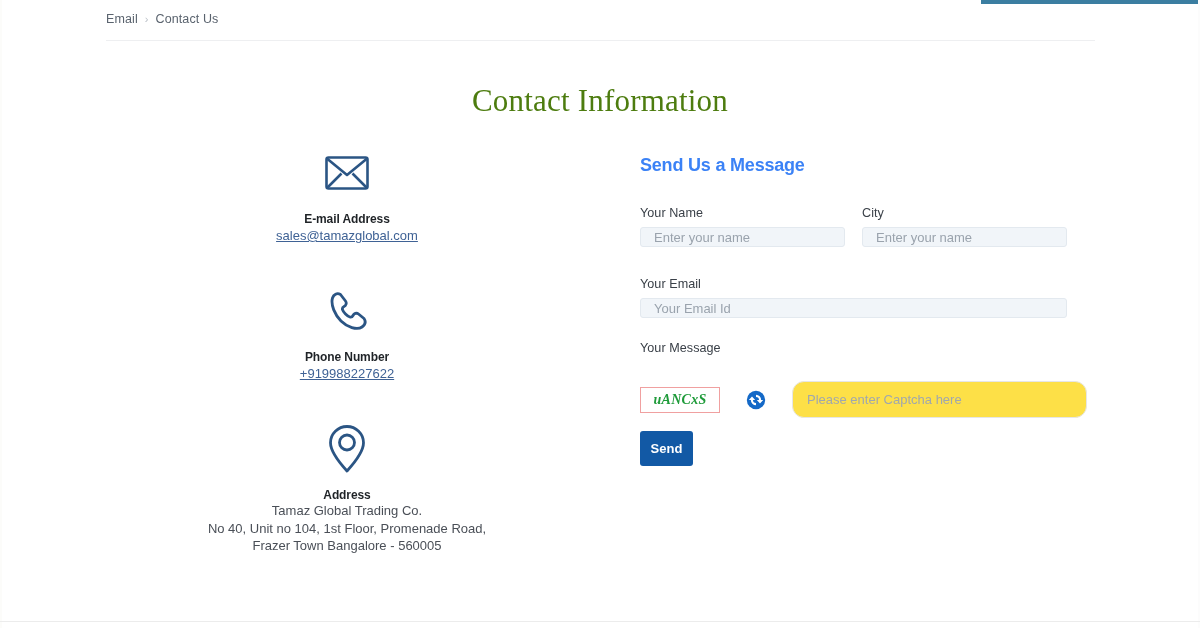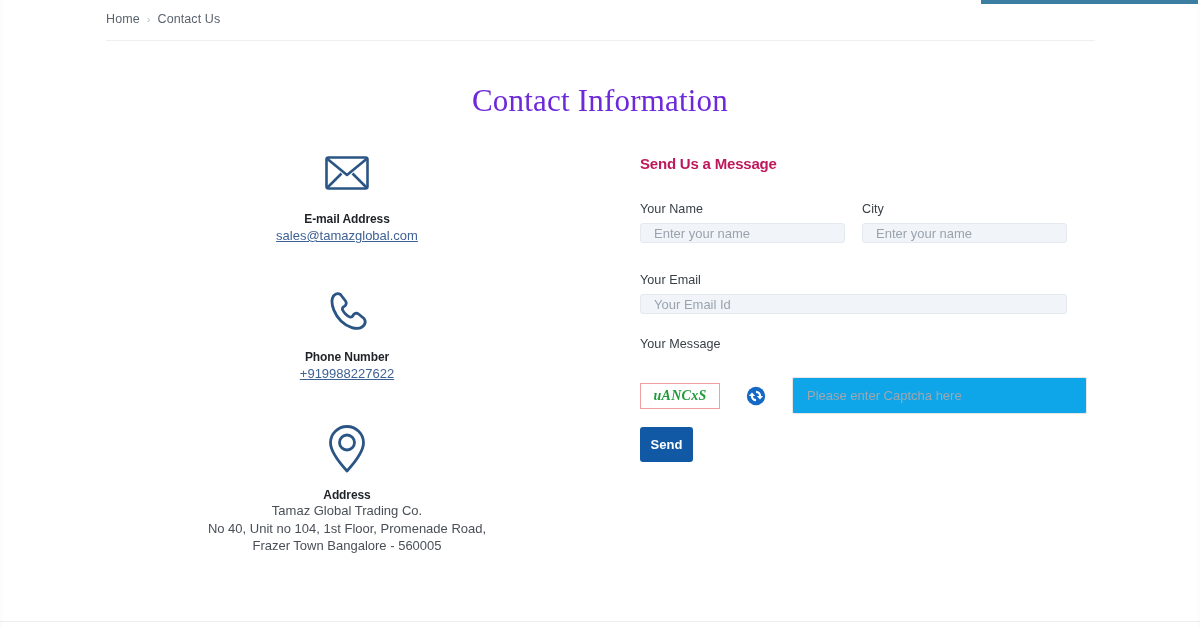--- a/index.html
+++ b/index.html
@@ -78,21 +78,21 @@
   
   .page-title {
     position: absolute;
     top: 83px;
     left: 0;
     width: 1200px;
     text-align: center;
     font-family: "Liberation Serif", "DejaVu Serif", serif;
     font-size: 31px;
     font-weight: 400;
-    color: #6d28d9;
+    color: #4d7c0f;
     letter-spacing: .2px;
   }
 
   
   .contact-col {
     position: absolute;
     left: 106px;
     top: 150px;
     width: 482px;
     text-align: center;
@@ -122,23 +122,23 @@
   .gap-2 { height: 44px; }
 
   
   .form-col {
     position: absolute;
     left: 640px;
     top: 155px;
     width: 427px;
   }
   .form-heading {
-    font-size: 15px;
+    font-size: 18px;
     font-weight: 700;
-    color: #be185d;
+    color: #3b82f6;
     letter-spacing: -.2px;
   }
   .field-row {
     display: flex;
     gap: 17px;
     margin-top: 30px;
   }
   .field { flex: 1 1 0; min-width: 0; }
   .field-full { margin-top: 23px; }
   .field-label {
@@ -206,23 +206,23 @@
     height: 20px;
     margin-left: 26px;
     flex: 0 0 auto;
     cursor: pointer;
     display: block;
   }
   .captcha-input {
     height: 37px;
     width: 295px;
     margin-left: 26px;
-    background: #0ea5e9;
+    background: #fde047;
     border: 1px solid #e6e6e6;
-    border-radius: 2px;
+    border-radius: 12px;
     padding: 0 14px;
     font-family: "Liberation Sans", sans-serif;
     font-size: 13px;
     color: #3a4048;
     outline: none;
     flex: 0 0 auto;
   }
   .captcha-input::placeholder { color: #a0a7ae; }
 
   .send-button {
@@ -244,21 +244,21 @@
 <body>
 
 <div class="page">
 
   <div class="top-strip"></div>
   <div class="page-edge-left"></div>
   <div class="page-edge-right"></div>
   <div class="bottom-rule"></div>
 
   <nav class="breadcrumb">
-    <a href="#">Home</a>
+    <a href="#">Email</a>
     <span class="sep">›</span>
     <span class="crumb current">Contact Us</span>
   </nav>
   <div class="breadcrumb-rule"></div>
 
   <h1 class="page-title">Contact Information</h1>
 
   <section class="contact-col">
 
     <div class="contact-block">

